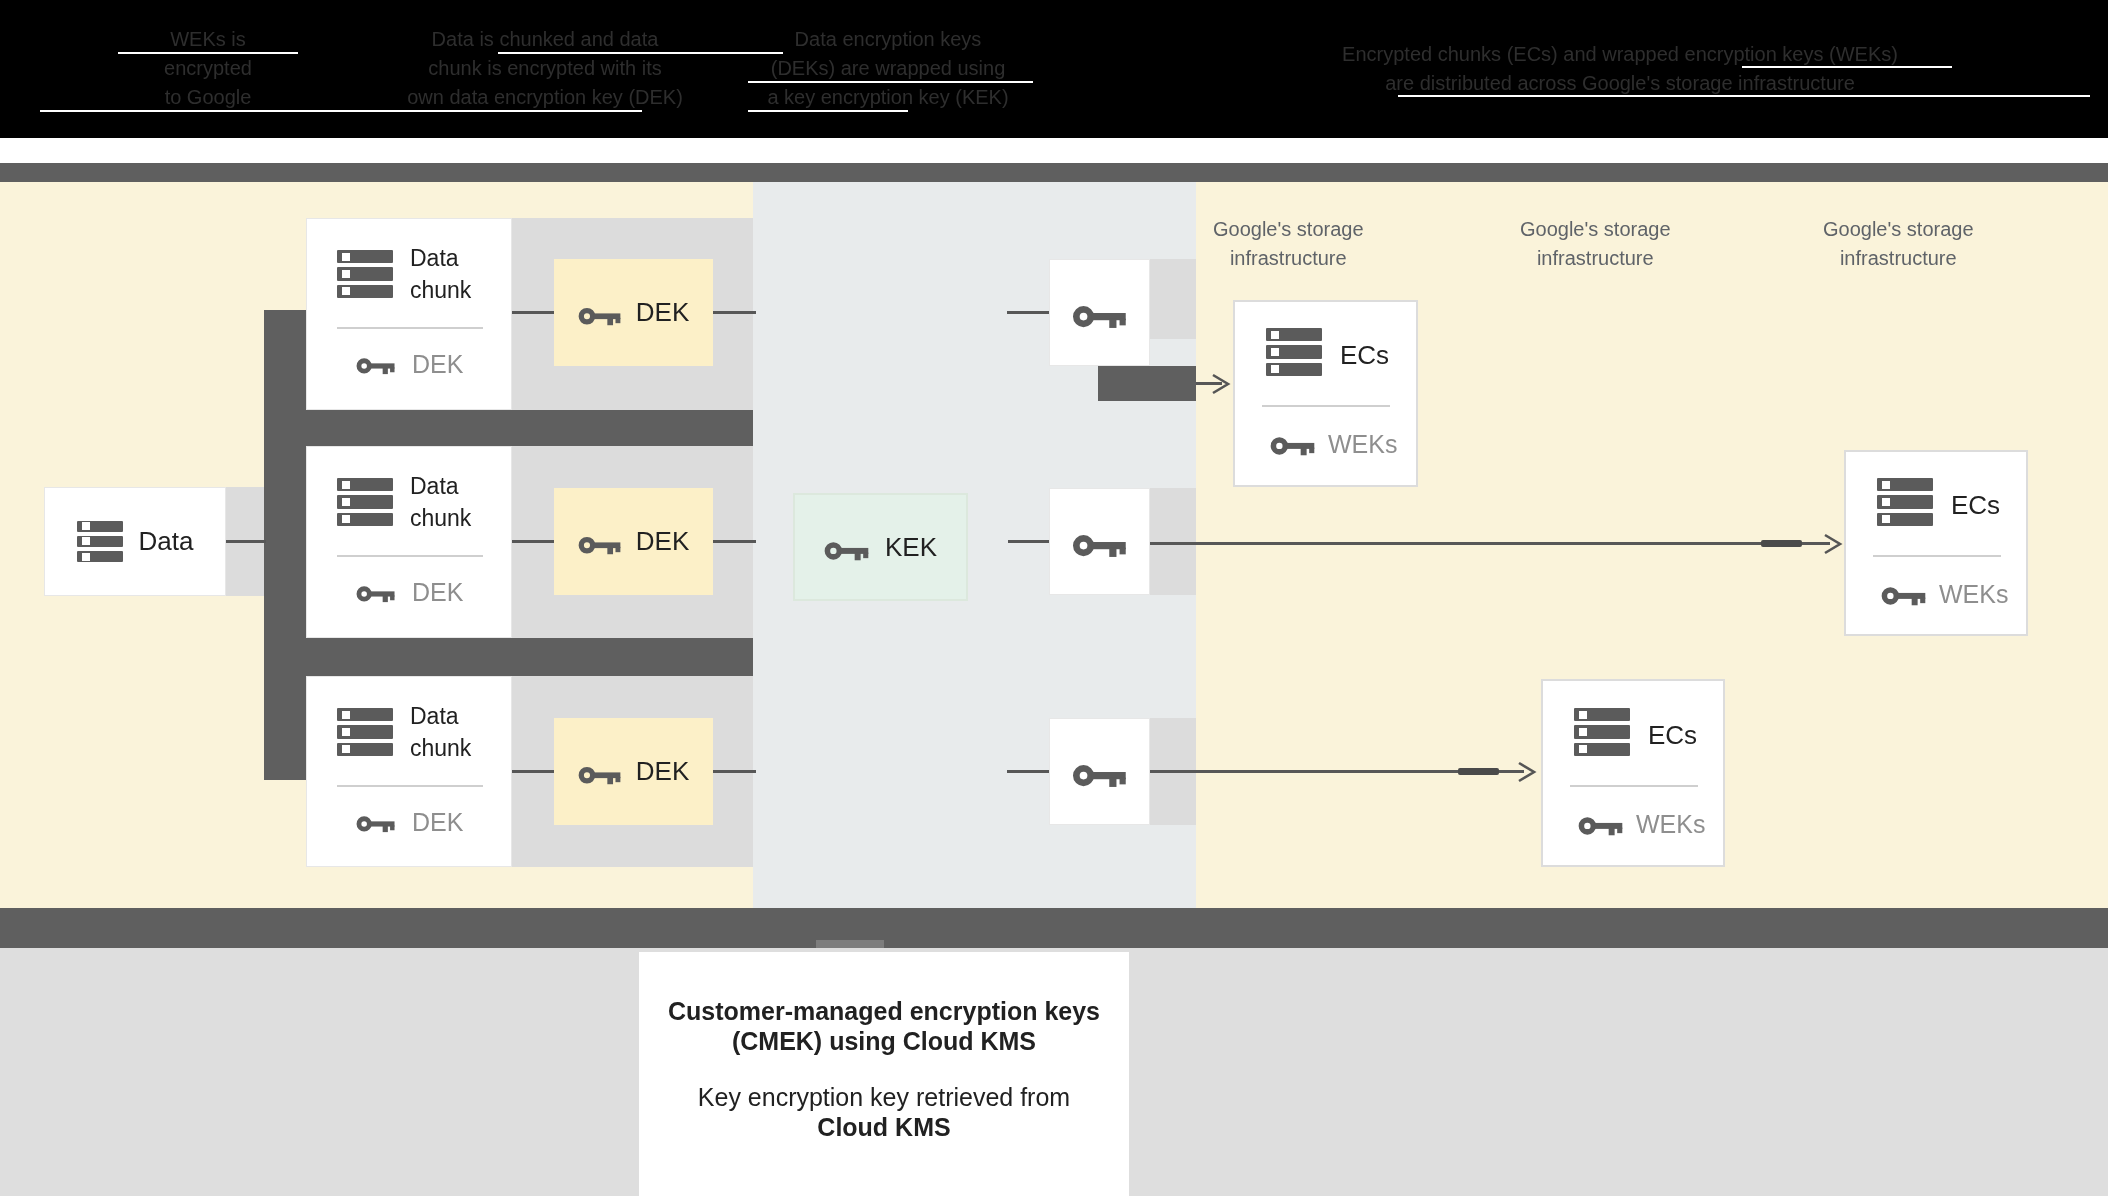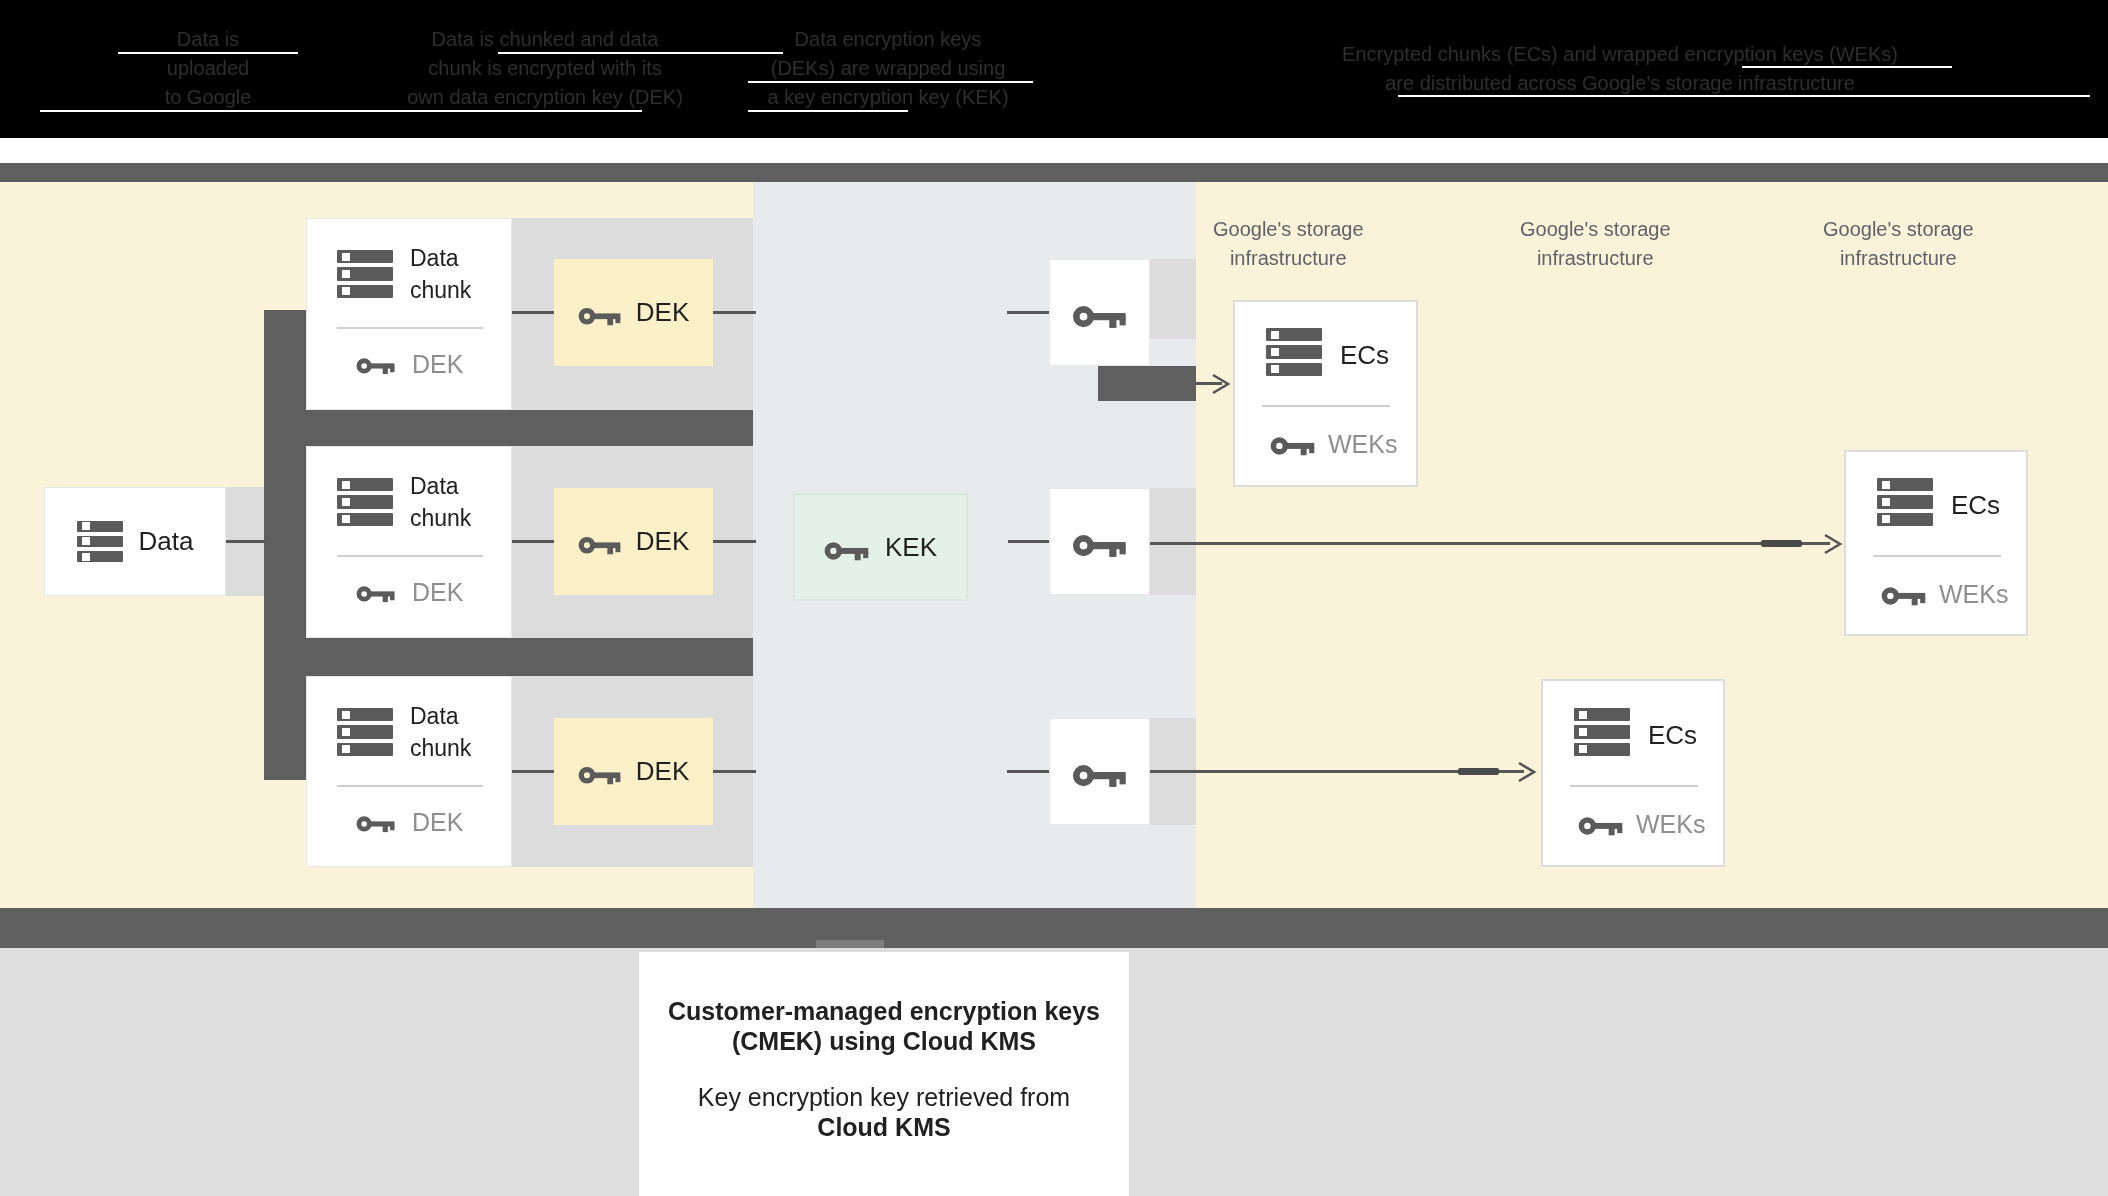--- a/index.html
+++ b/index.html
@@ -56,22 +56,22 @@
       <rect x="36" y="23" width="7" height="9" fill="currentColor"></rect>
       <rect x="46" y="23" width="6" height="6.5" fill="currentColor"></rect>
     </g>
   </defs>
 </svg>
 
 <div id="stage">
 
   <div class="abs hdr" style="left:0;top:0;width:2108px;height:138px;"></div>
   <div class="abs hcol" style="left:208px;top:25px;">
-    <div>Data is</div>
-    <div>uploaded</div>
+    <div>WEKs is</div>
+    <div>encrypted</div>
     <div>to Google</div>
   </div>
   <div class="abs hcol" style="left:545px;top:25px;">
     <div>Data is chunked and data</div>
     <div>chunk is encrypted with its</div>
     <div>own data encryption key (DEK)</div>
   </div>
   <div class="abs hcol" style="left:888px;top:25px;">
     <div>Data encryption keys</div>
     <div>(DEKs) are wrapped using</div>

